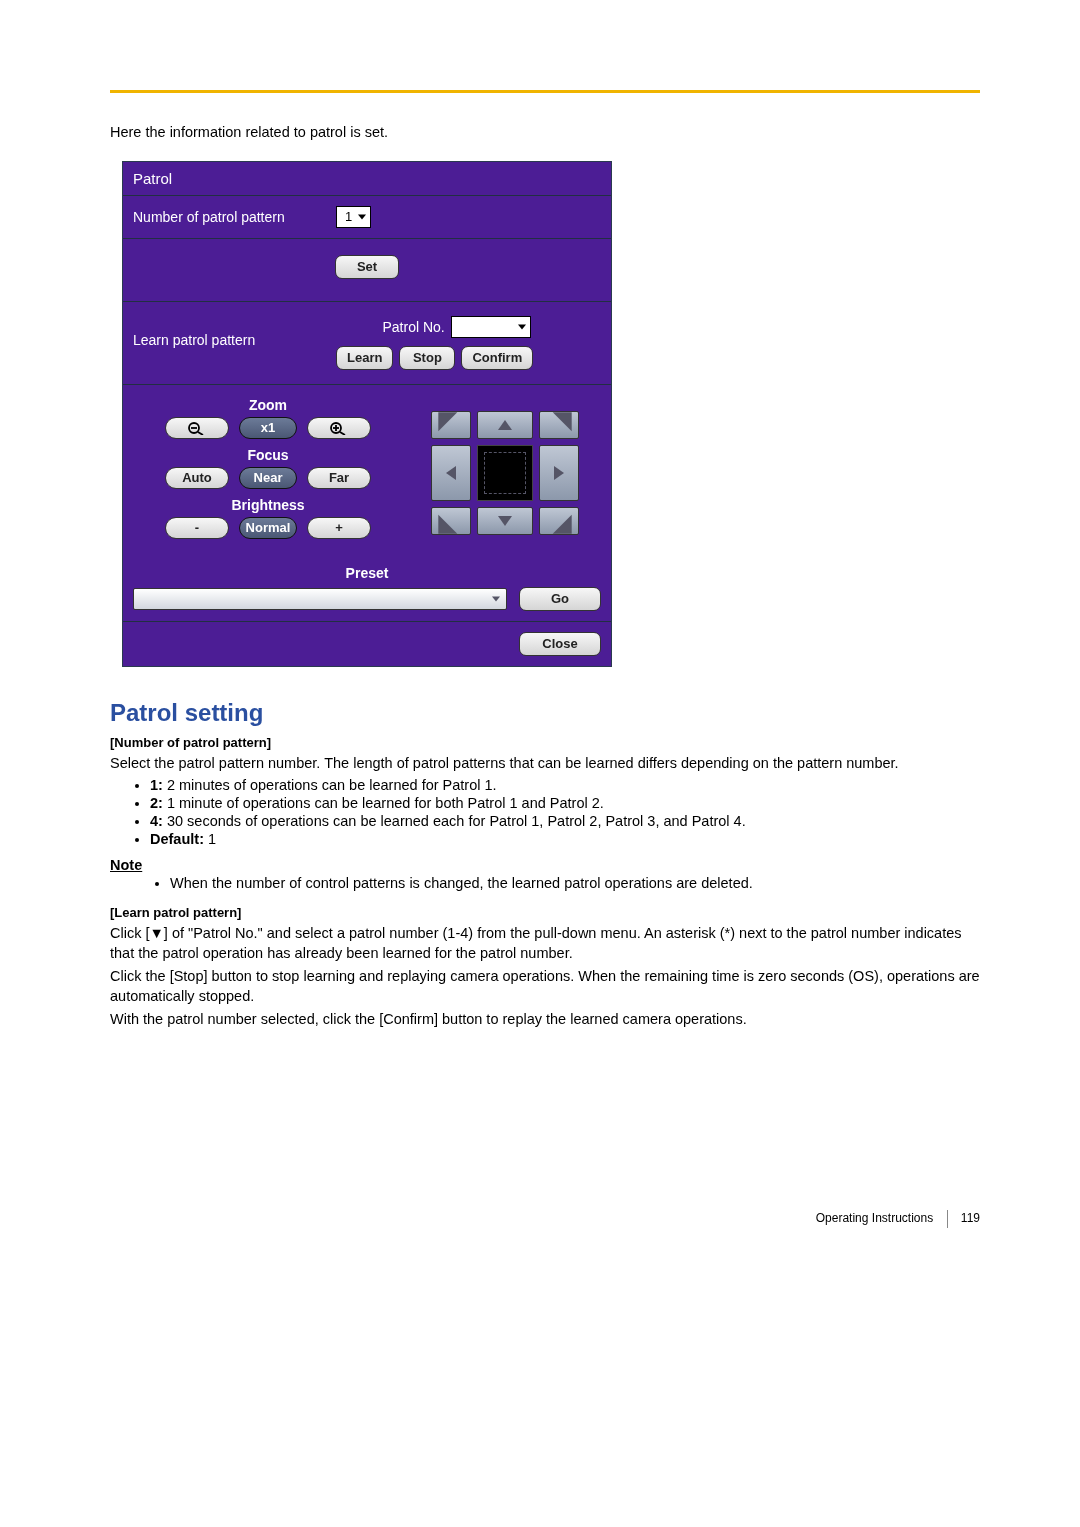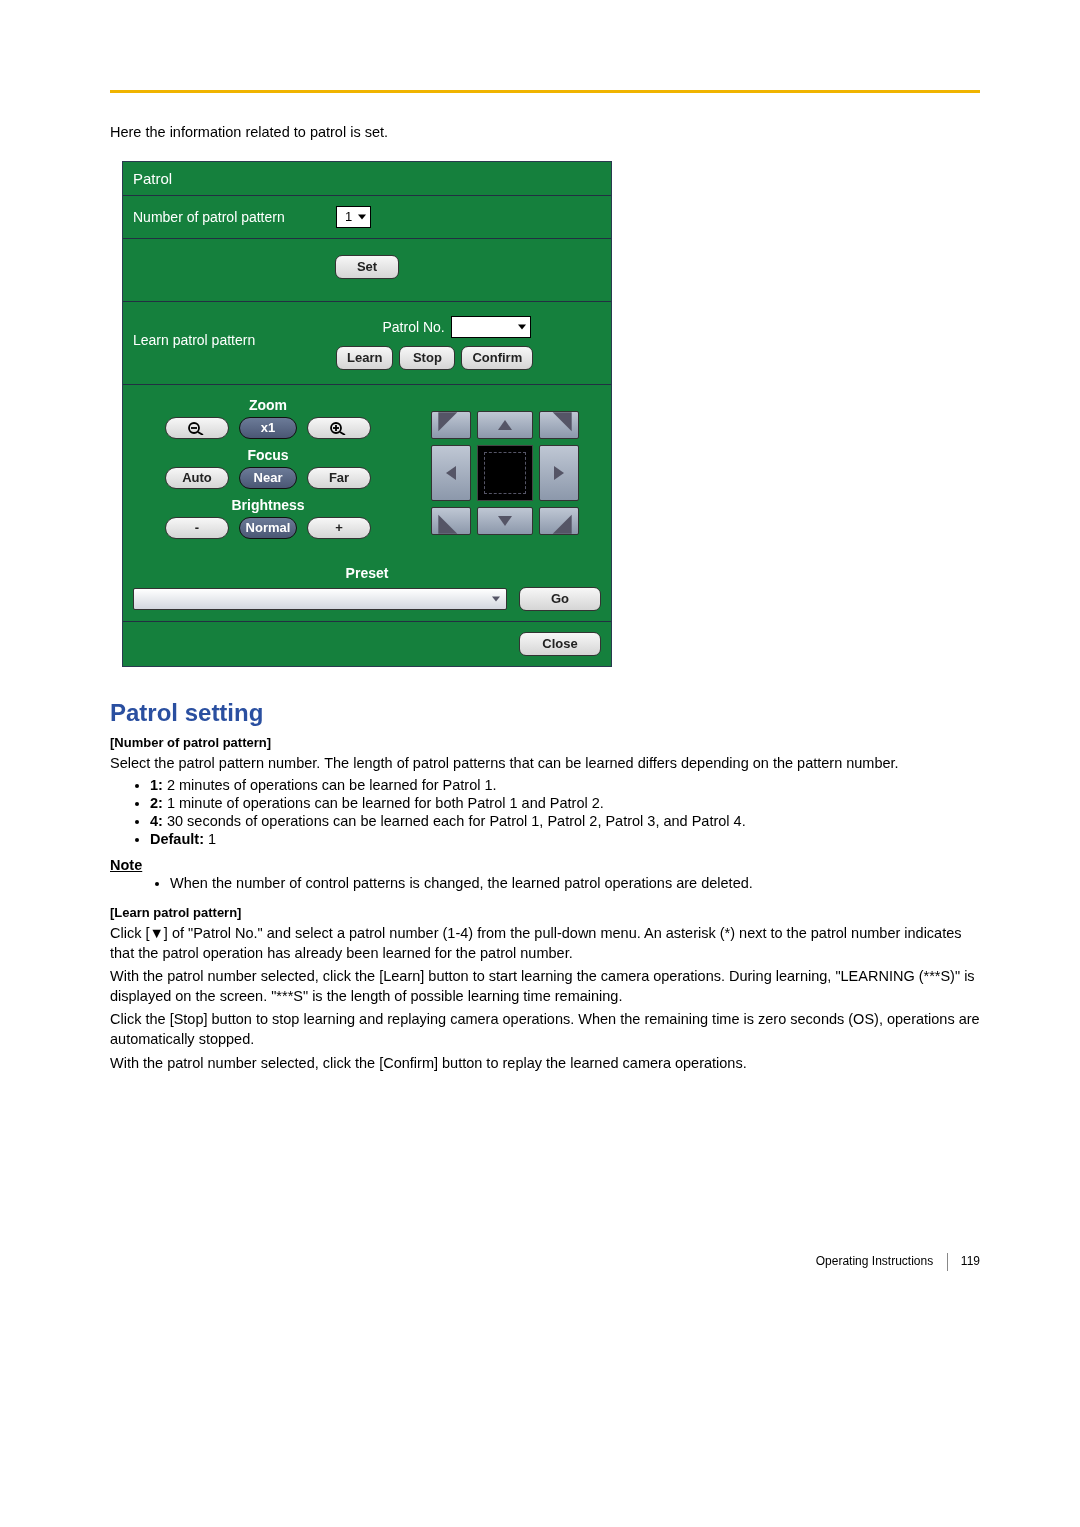--- a/index.html
+++ b/index.html
@@ -26,21 +26,21 @@
     background: #f0b400;
     margin-bottom: 30px;
   }
   .intro {
     margin-bottom: 18px;
   }
   
   .panel {
     width: 490px;
     margin-left: 12px;
-    background: #15803d;
+    background: #4c1d95;
     border: 1px solid #2a3a4f;
     color: #fff;
     font-size: 14px;
   }
   .panel-section {
     padding: 10px 10px;
     border-bottom: 1px solid #222f42;
   }
   .panel-title { font-size: 15px; padding: 8px 10px; border-bottom: 1px solid #222f42; }
   .row { display:flex; align-items:center; gap:8px; }
@@ -285,21 +285,20 @@
   </ul>
 
   <div class="note-hdr">Note</div>
   <ul class="note">
     <li>When the number of control patterns is changed, the learned patrol operations are deleted.</li>
   </ul>
 
   <div class="h3">[Learn patrol pattern]</div>
   <div class="para-block">
     <p>Click [▼] of "Patrol No." and select a patrol number (1-4) from the pull-down menu. An asterisk (*) next to the patrol number indicates that the patrol operation has already been learned for the patrol number.</p>
-    <p>With the patrol number selected, click the [Learn] button to start learning the camera operations. During learning, "LEARNING (***S)" is displayed on the screen. "***S" is the length of possible learning time remaining.</p>
     <p>Click the [Stop] button to stop learning and replaying camera operations. When the remaining time is zero seconds (OS), operations are automatically stopped.</p>
     <p>With the patrol number selected, click the [Confirm] button to replay the learned camera operations.</p>
   </div>
 
   <div class="footer">
     <span>Operating Instructions</span>
     <span class="sep"></span>
     <span>119</span>
   </div>
 </div>

